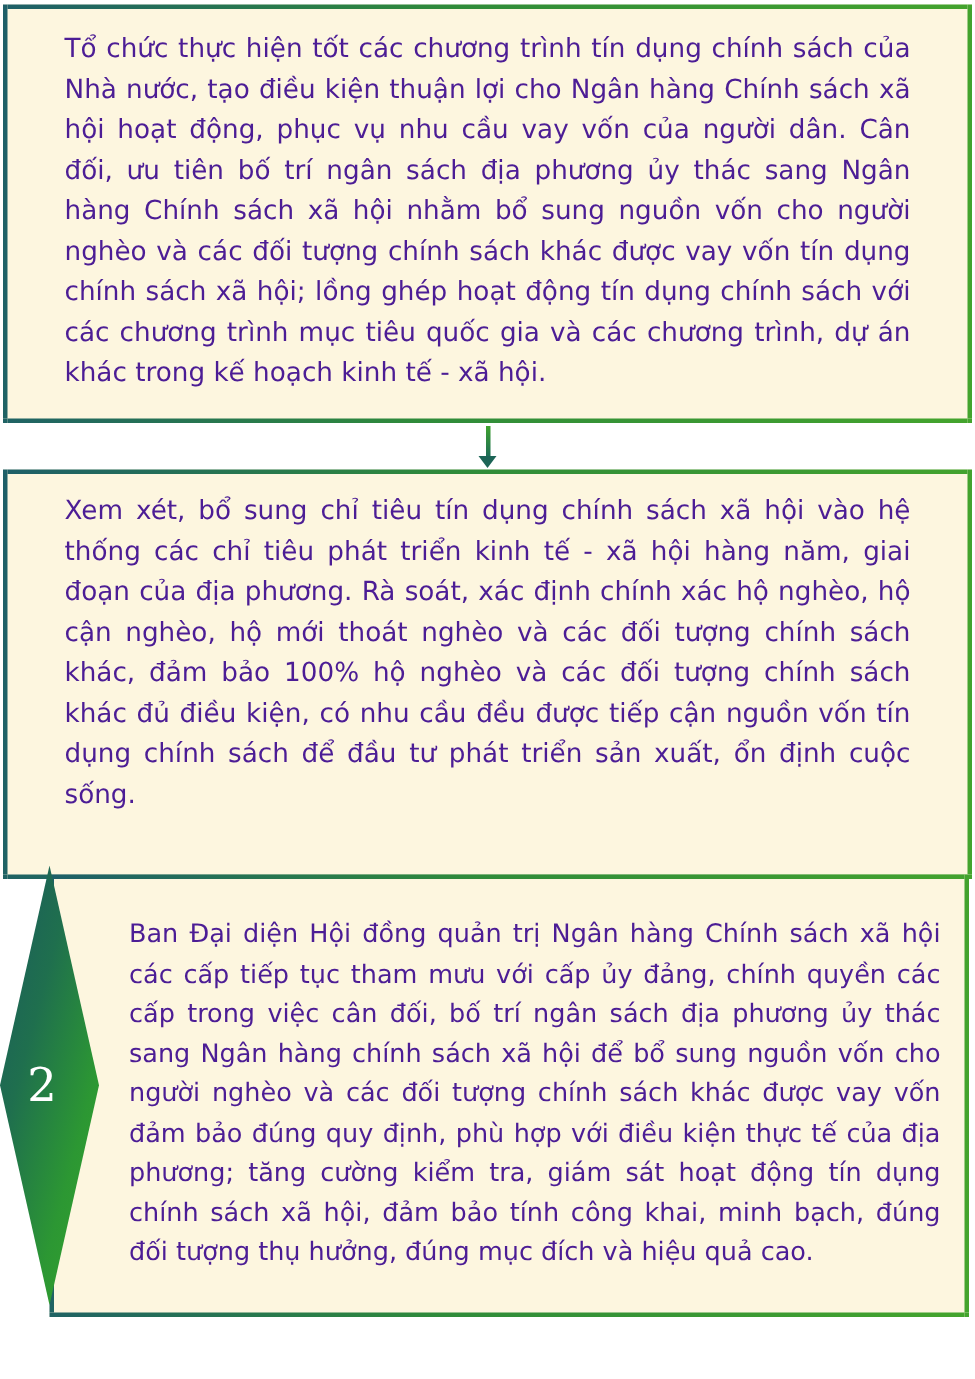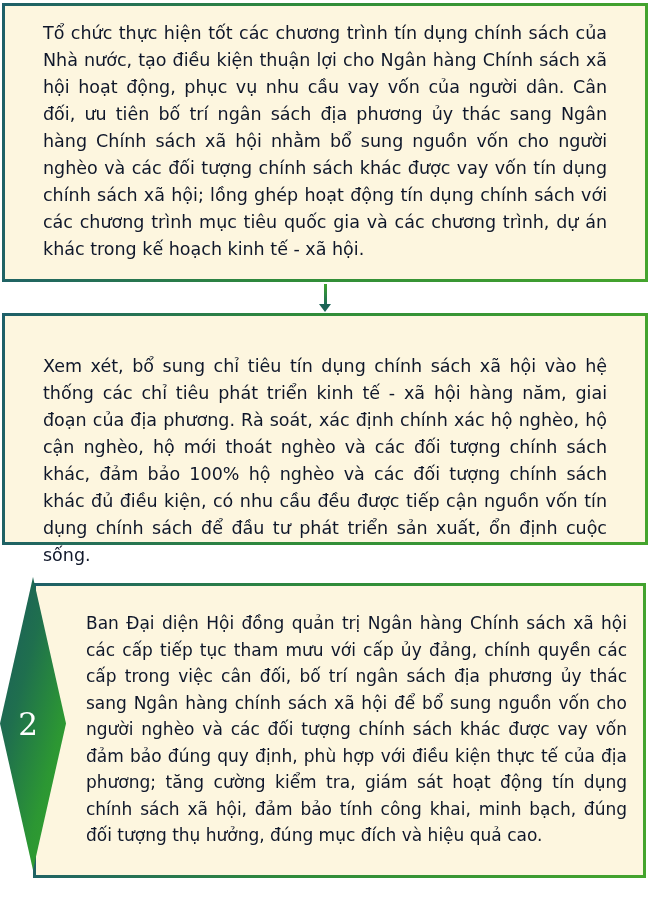--- a/index.html
+++ b/index.html
@@ -17,34 +17,34 @@
   }
   .flow-box {
     position: absolute;
     box-sizing: border-box;
     background: #fdf6df;
     border: 3px solid transparent;
     border-image: linear-gradient(95deg, #1e5f68 0%, #2f8b3a 45%, #44a42d 100%) 1;
   }
   .flow-box p {
     margin: 0;
-    color: #0f172a;
+    color: #4c1d95;
     text-align: justify;
     text-justify: inter-word;
   }
   .box1 {
     left: 2px; top: 3px;
     width: 646px; height: 279px;
     padding: 14px 38px;
   }
   .box1 p { font-size: 17.5px; line-height: 27px; }
   .box2 {
     left: 2px; top: 313px;
-    width: 646px; height: 232px;
-    padding: 37px 38px;
+    width: 646px; height: 273px;
+    padding: 12px 38px;
   }
   .box2 p { font-size: 17.5px; line-height: 27px; }
   .box3 {
     left: 33px; top: 583px;
     width: 613px; height: 295px;
     padding: 24px 16px 20px 50px;
   }
   .box3 p { font-size: 17px; line-height: 26.5px; }
 
   

